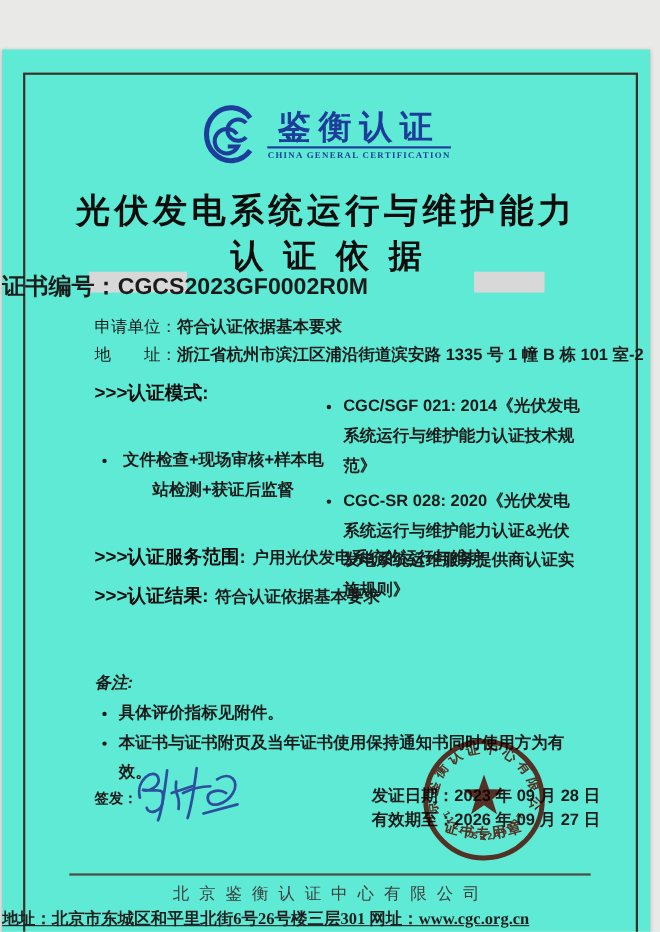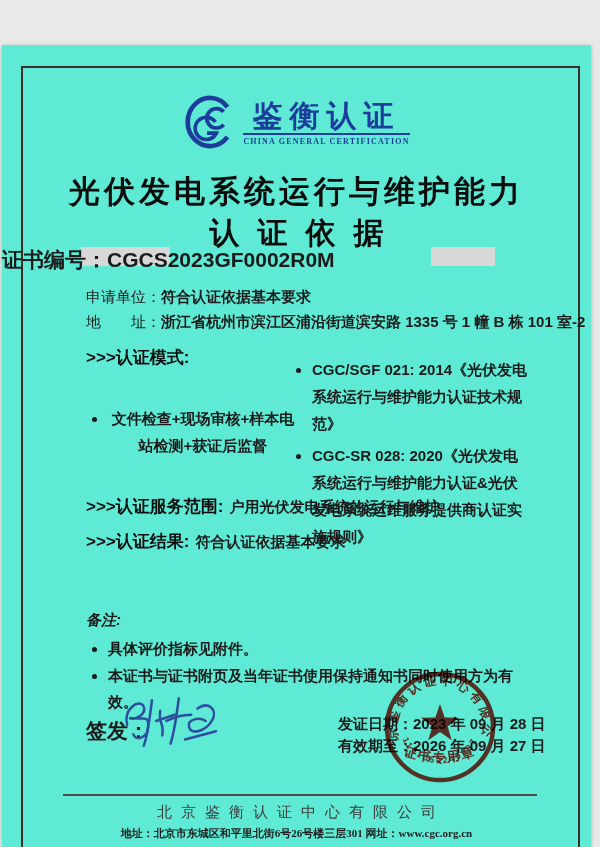--- a/index.html
+++ b/index.html
@@ -63,37 +63,37 @@
   .col-left ul.blist{margin-top:36px;text-align:center;}
   .col-right ul.blist{margin-top:10px;}
   
   .linesec{position:absolute;left:84px;white-space:nowrap;}
   .linesec .val{font-size:15px;font-weight:600;margin-left:6px;}
   
   .remarks{position:absolute;left:84px;top:566px;width:440px;}
   .remarks .rhead{font-size:15px;font-weight:700;margin-bottom:6px;font-style:italic;}
   .remarks ul.blist li{line-height:26px;margin-bottom:1px;font-weight:600;}
   
-  .signrow{position:absolute;left:84px;top:672px;font-size:21px;font-weight:700;}
+  .signrow{position:absolute;left:84px;top:672px;font-size:13px;font-weight:700;}
   .signature{position:absolute;left:110px;top:645px;}
   .dates{position:absolute;left:336px;top:668px;font-size:15px;font-weight:700;line-height:22px;white-space:nowrap;}
   
   .stamp{position:absolute;left:372px;top:616px;width:132px;height:132px;
     mix-blend-mode:multiply;opacity:.92;z-index:5;}
   
   .fdivider{position:absolute;left:61px;top:749px;width:474px;height:2px;background:#4e4a45;}
   .fcompany{
     position:absolute;top:758px;left:0;width:100%;text-align:center;
     font-family:"Liberation Serif","DejaVu Serif",serif;
     font-size:15px;color:#3d3d3d;letter-spacing:9px;text-indent:9px;
   }
   .faddr{
-    position:absolute;top:781px;left:0;width:100%;text-align:center;
-    font-family:"Liberation Serif","DejaVu Serif",serif;
-    font-size:11px;color:#1f1f1f;font-weight:600;white-space:nowrap;
+    position:absolute;top:781px;left:0;width:100%;
+    font-family:"Liberation Serif","DejaVu Serif",serif;
+    font-size:15px;color:#1f1f1f;font-weight:600;white-space:nowrap;text-decoration:underline;
   }
   .faddr .web{font-weight:bold;}
 </style>
 </head>
 <body>
 
 <div class="page">
   <div class="frame"></div>
 
   <div class="logo-row">

